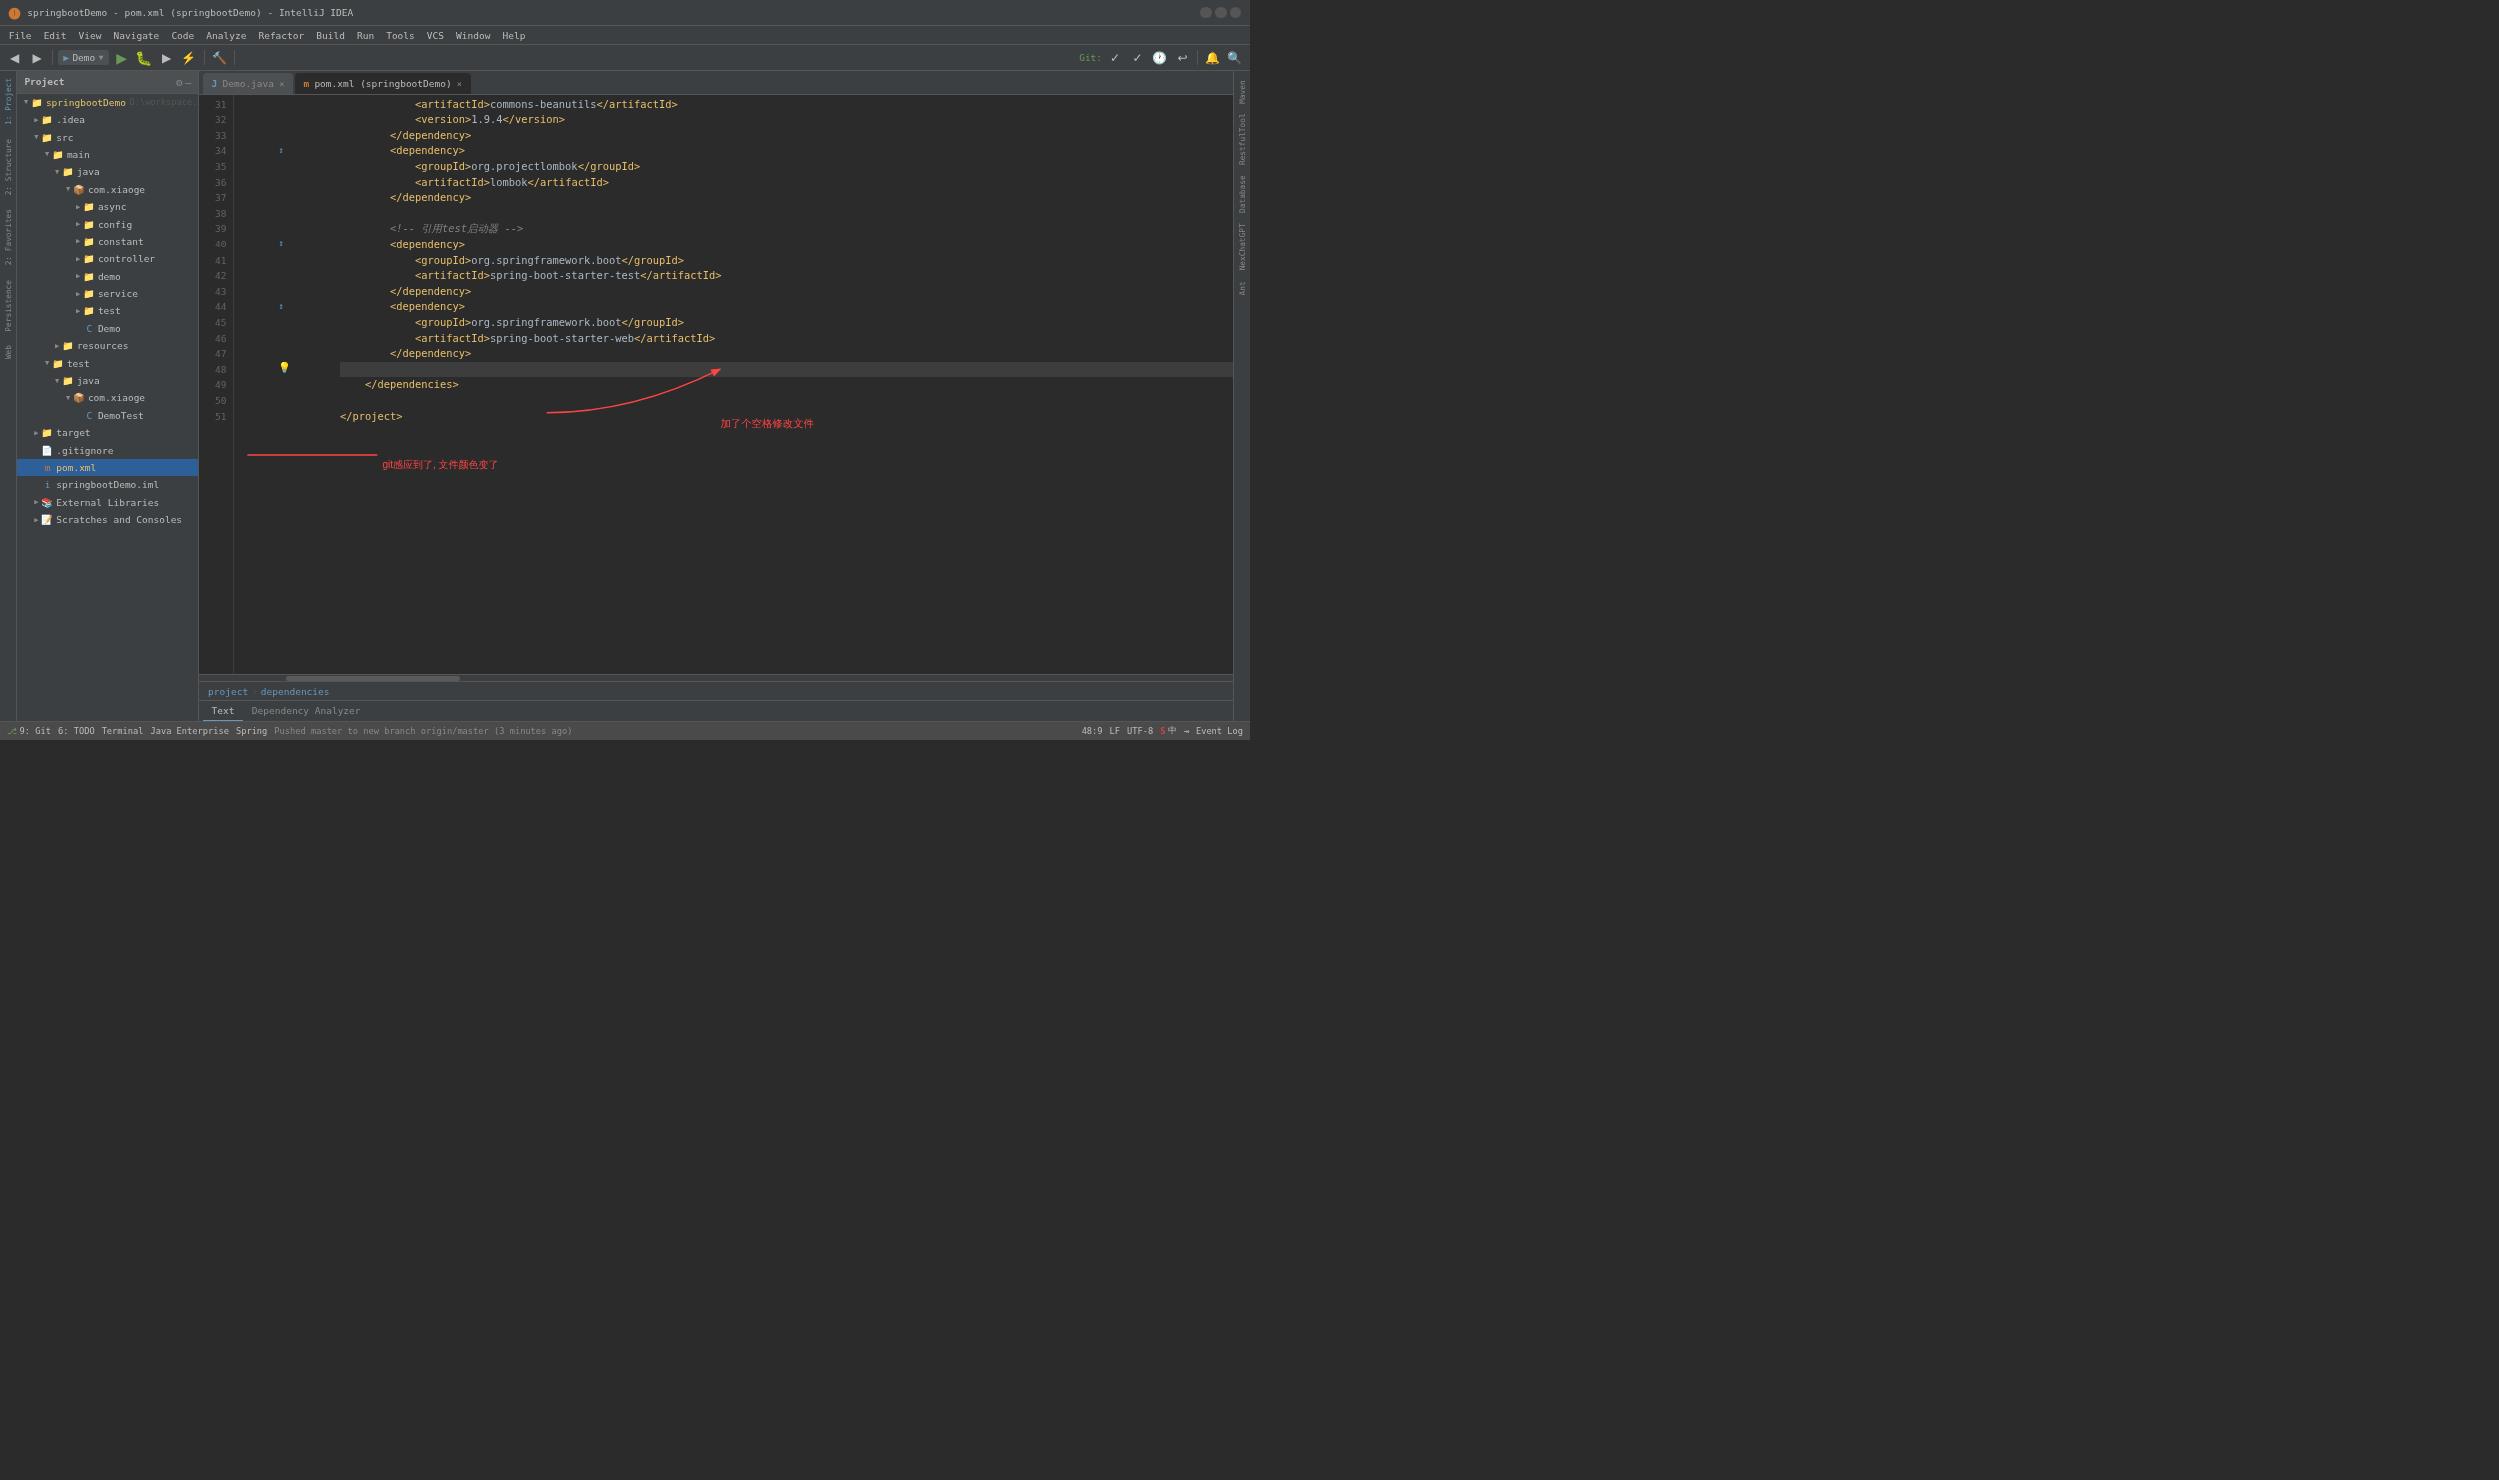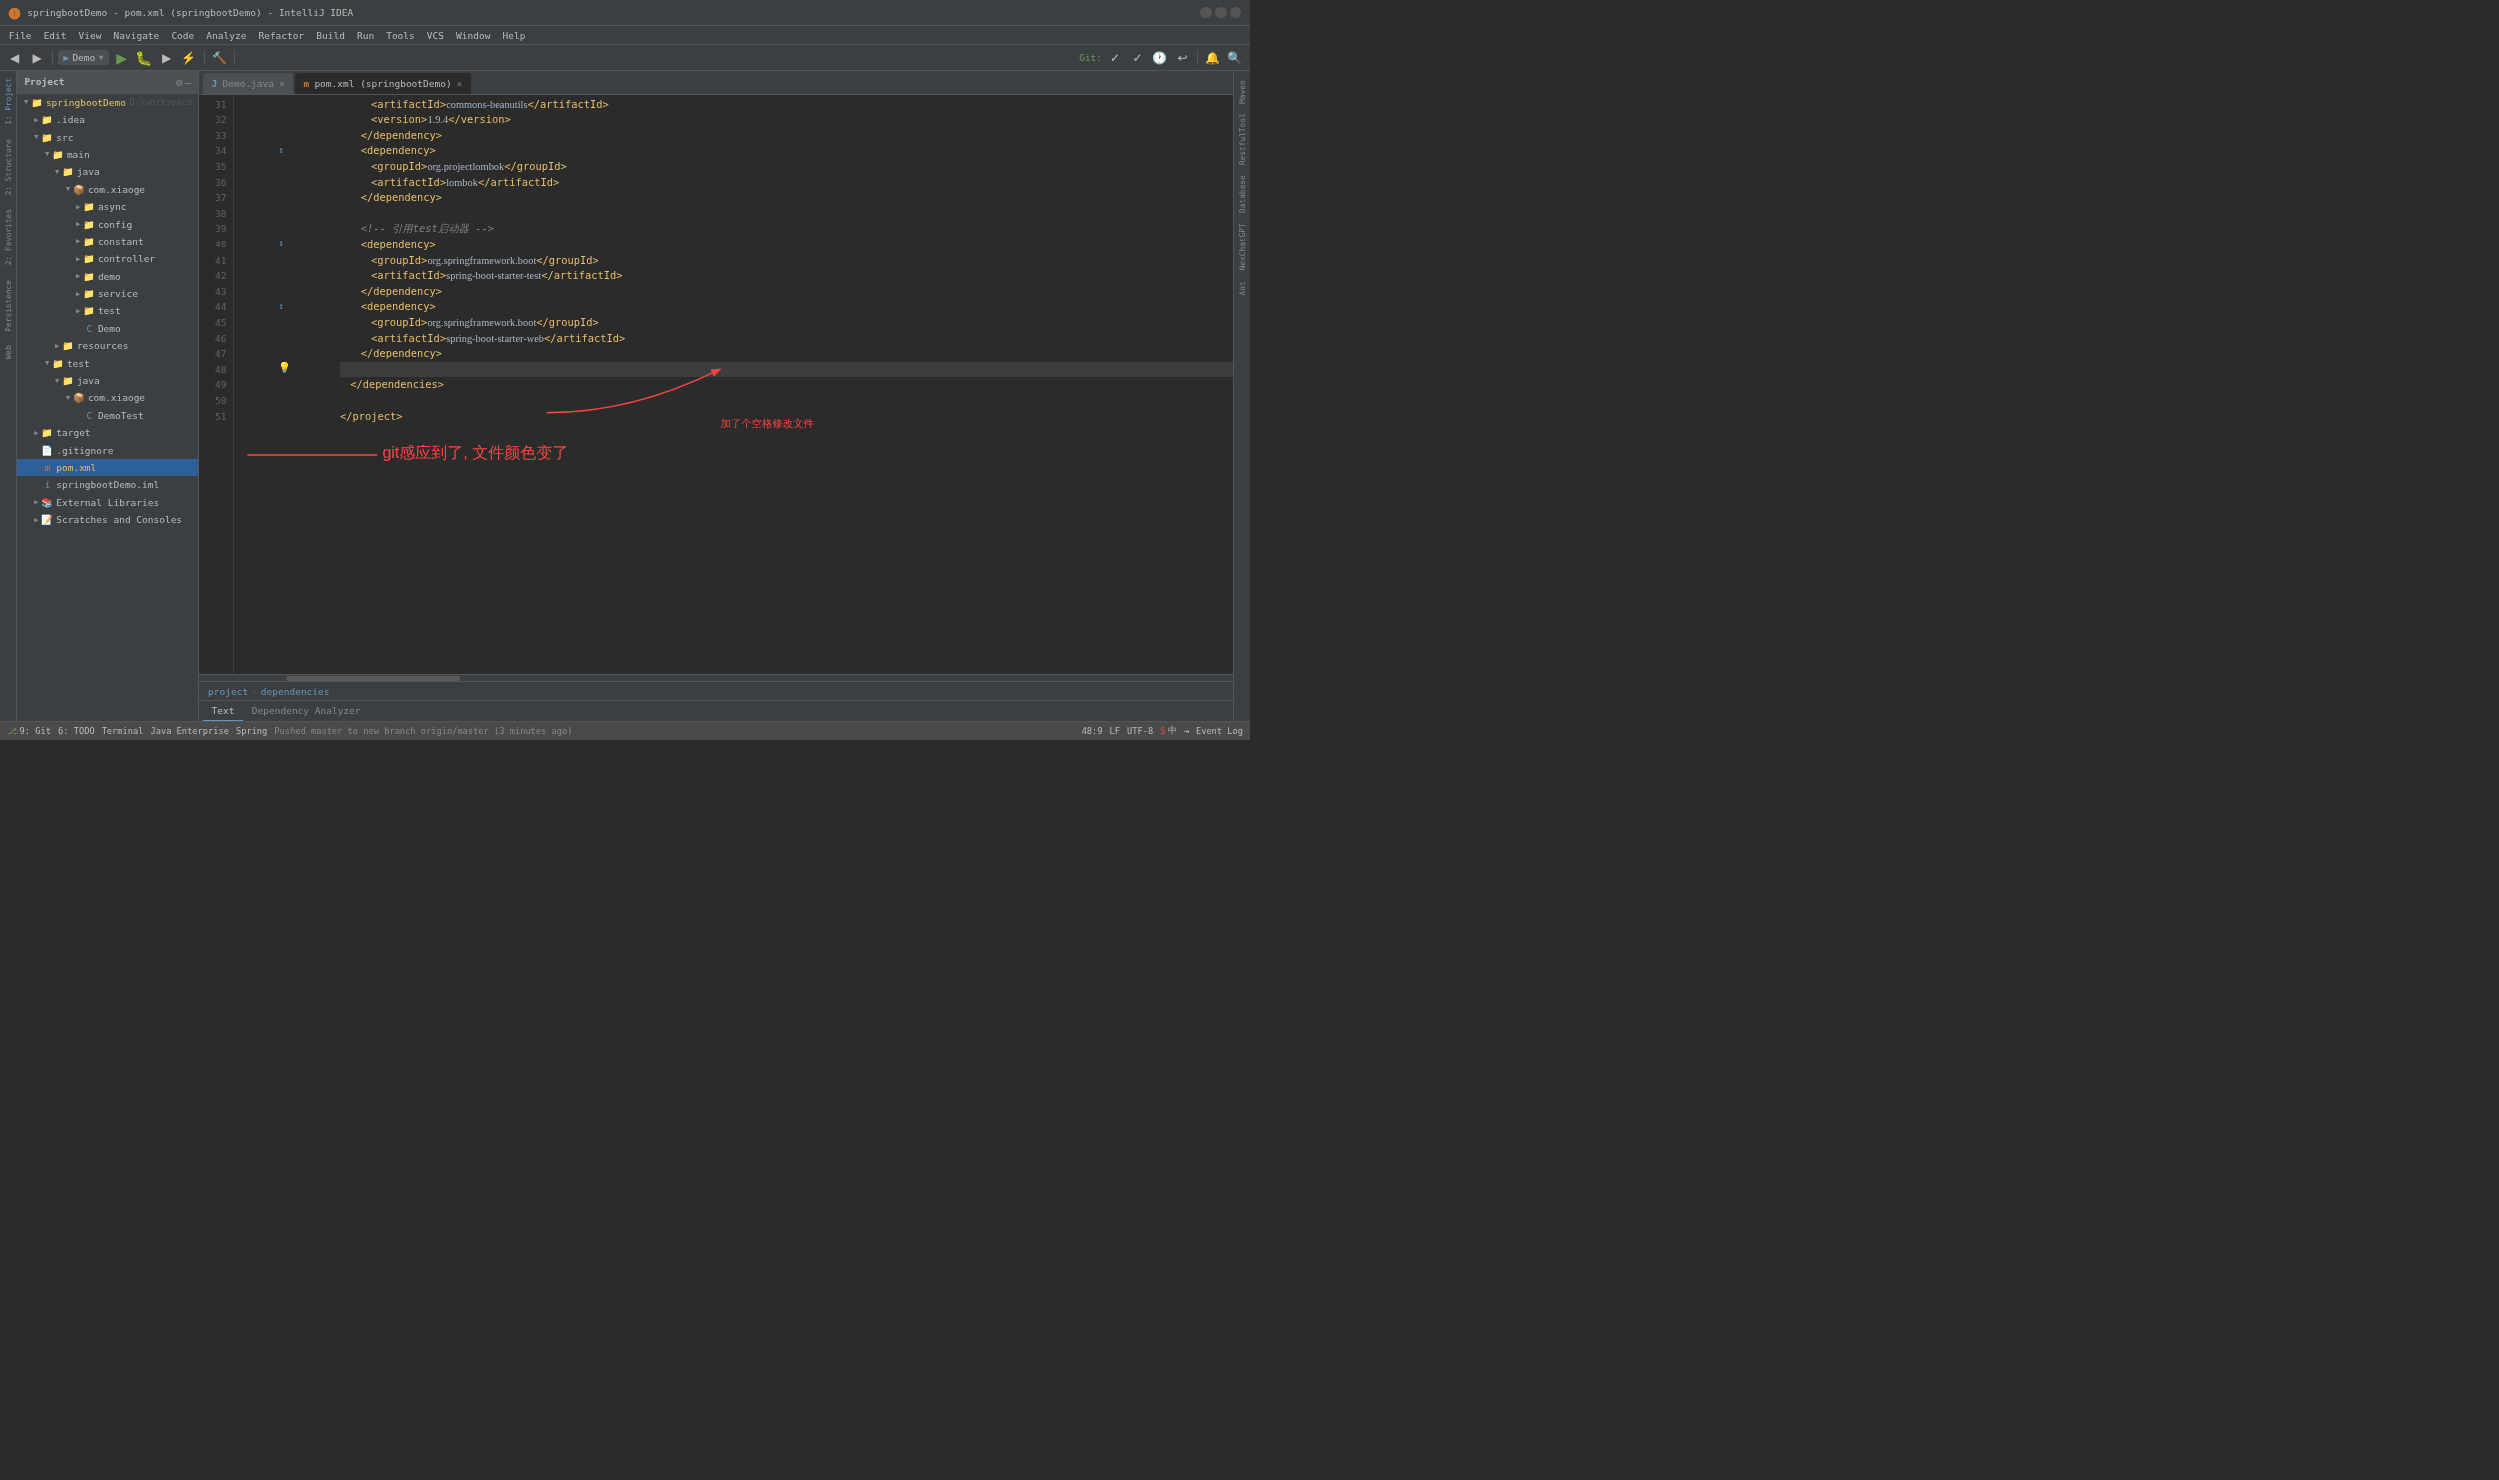--- a/index.html
+++ b/index.html
@@ -251,21 +251,21 @@
     }
     .code-line {
       height: 15.6px;
       white-space: pre;
       display: flex;
       align-items: flex-start;
     }
     .code-line.highlighted { background: #323232; }
     .c-tag { color: #e8bf6a; }
     .c-comment { color: #808080; font-style: italic; }
-    .c-text { color: #a9b7c6; font-family: Liberation Serif, serif; }
+    .c-text { color: #a9b7c6; }
 
     
     .right-sidebar {
       width: 17.4px;
       background: #3c3f41;
       border-left: 0.9px solid #555;
       display: flex;
       flex-direction: column;
       align-items: center;
       padding: 3.5px 0;
@@ -809,21 +809,21 @@
 
             <div class="code-line">
               <span class="c-tag">&lt;/project&gt;</span>
             </div>
           </div>
 
           <div style="position:absolute; top:347px; left:48px; pointer-events:none; z-index:20;">
             <svg width="174" height="26" style="overflow:visible;" viewBox="0 0 200 30">
               <line x1="0" y1="15" x2="150" y2="15" stroke="#ff4444" stroke-width="1.5" marker-end="url(#arrow)"></line>
             </svg>
-            <span style="position:absolute;top:1px;left:135px;color:#ff4444;font-size:16px;white-space:nowrap;font-family:Arial;">git感应到了, 文件颜色变了</span>
+            <span style="position:absolute;top:16px;left:135px;color:#ff4444;font-size:10px;white-space:nowrap;font-family:Arial;">git感应到了, 文件颜色变了</span>
           </div>
 
           <div style="position:absolute; top:266px; left:347px; pointer-events:none; z-index:20;">
             <svg width="260" height="69" style="overflow:visible;" viewBox="0 0 300 80">
               <defs>
                 <marker id="arrowhead" markerWidth="8" markerHeight="6" refX="6" refY="3" orient="auto">
                   <polygon points="0 0, 8 3, 0 6" fill="#ff4444"></polygon>
                 </marker>
               </defs>
               <path d="M 0 60 Q 100 60 200 10" stroke="#ff4444" stroke-width="1.5" fill="none" marker-end="url(#arrowhead)"></path>

